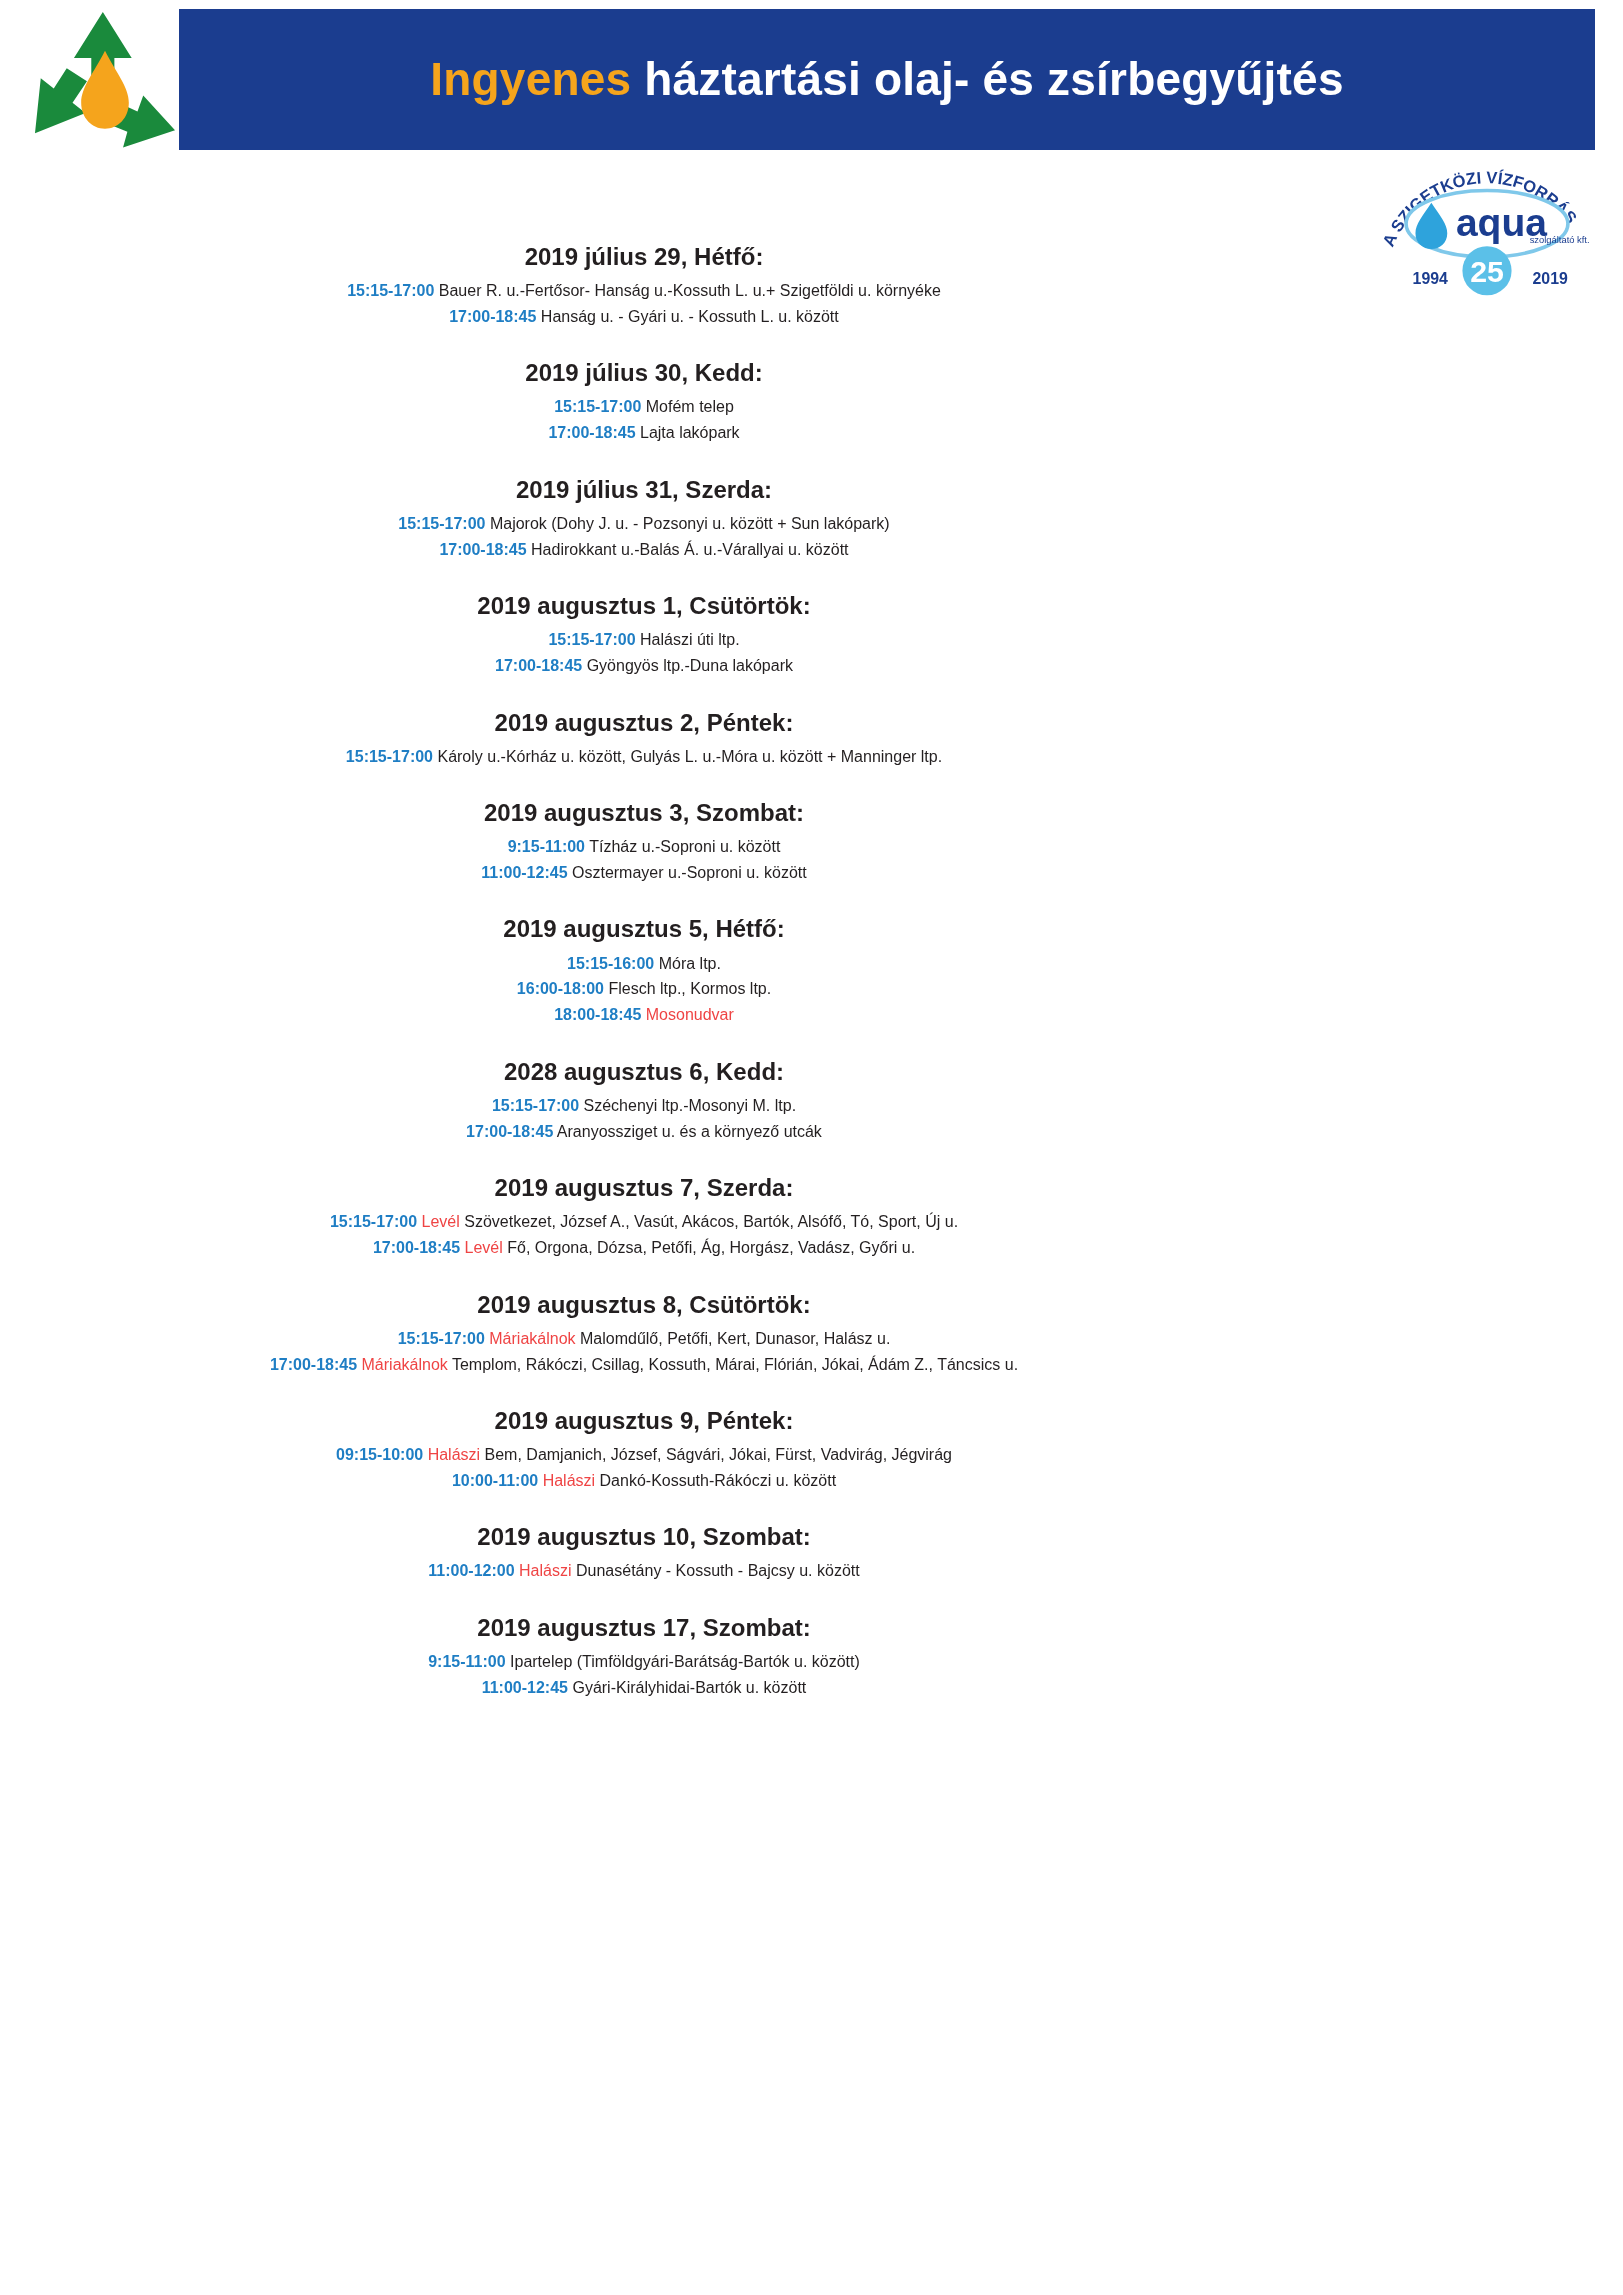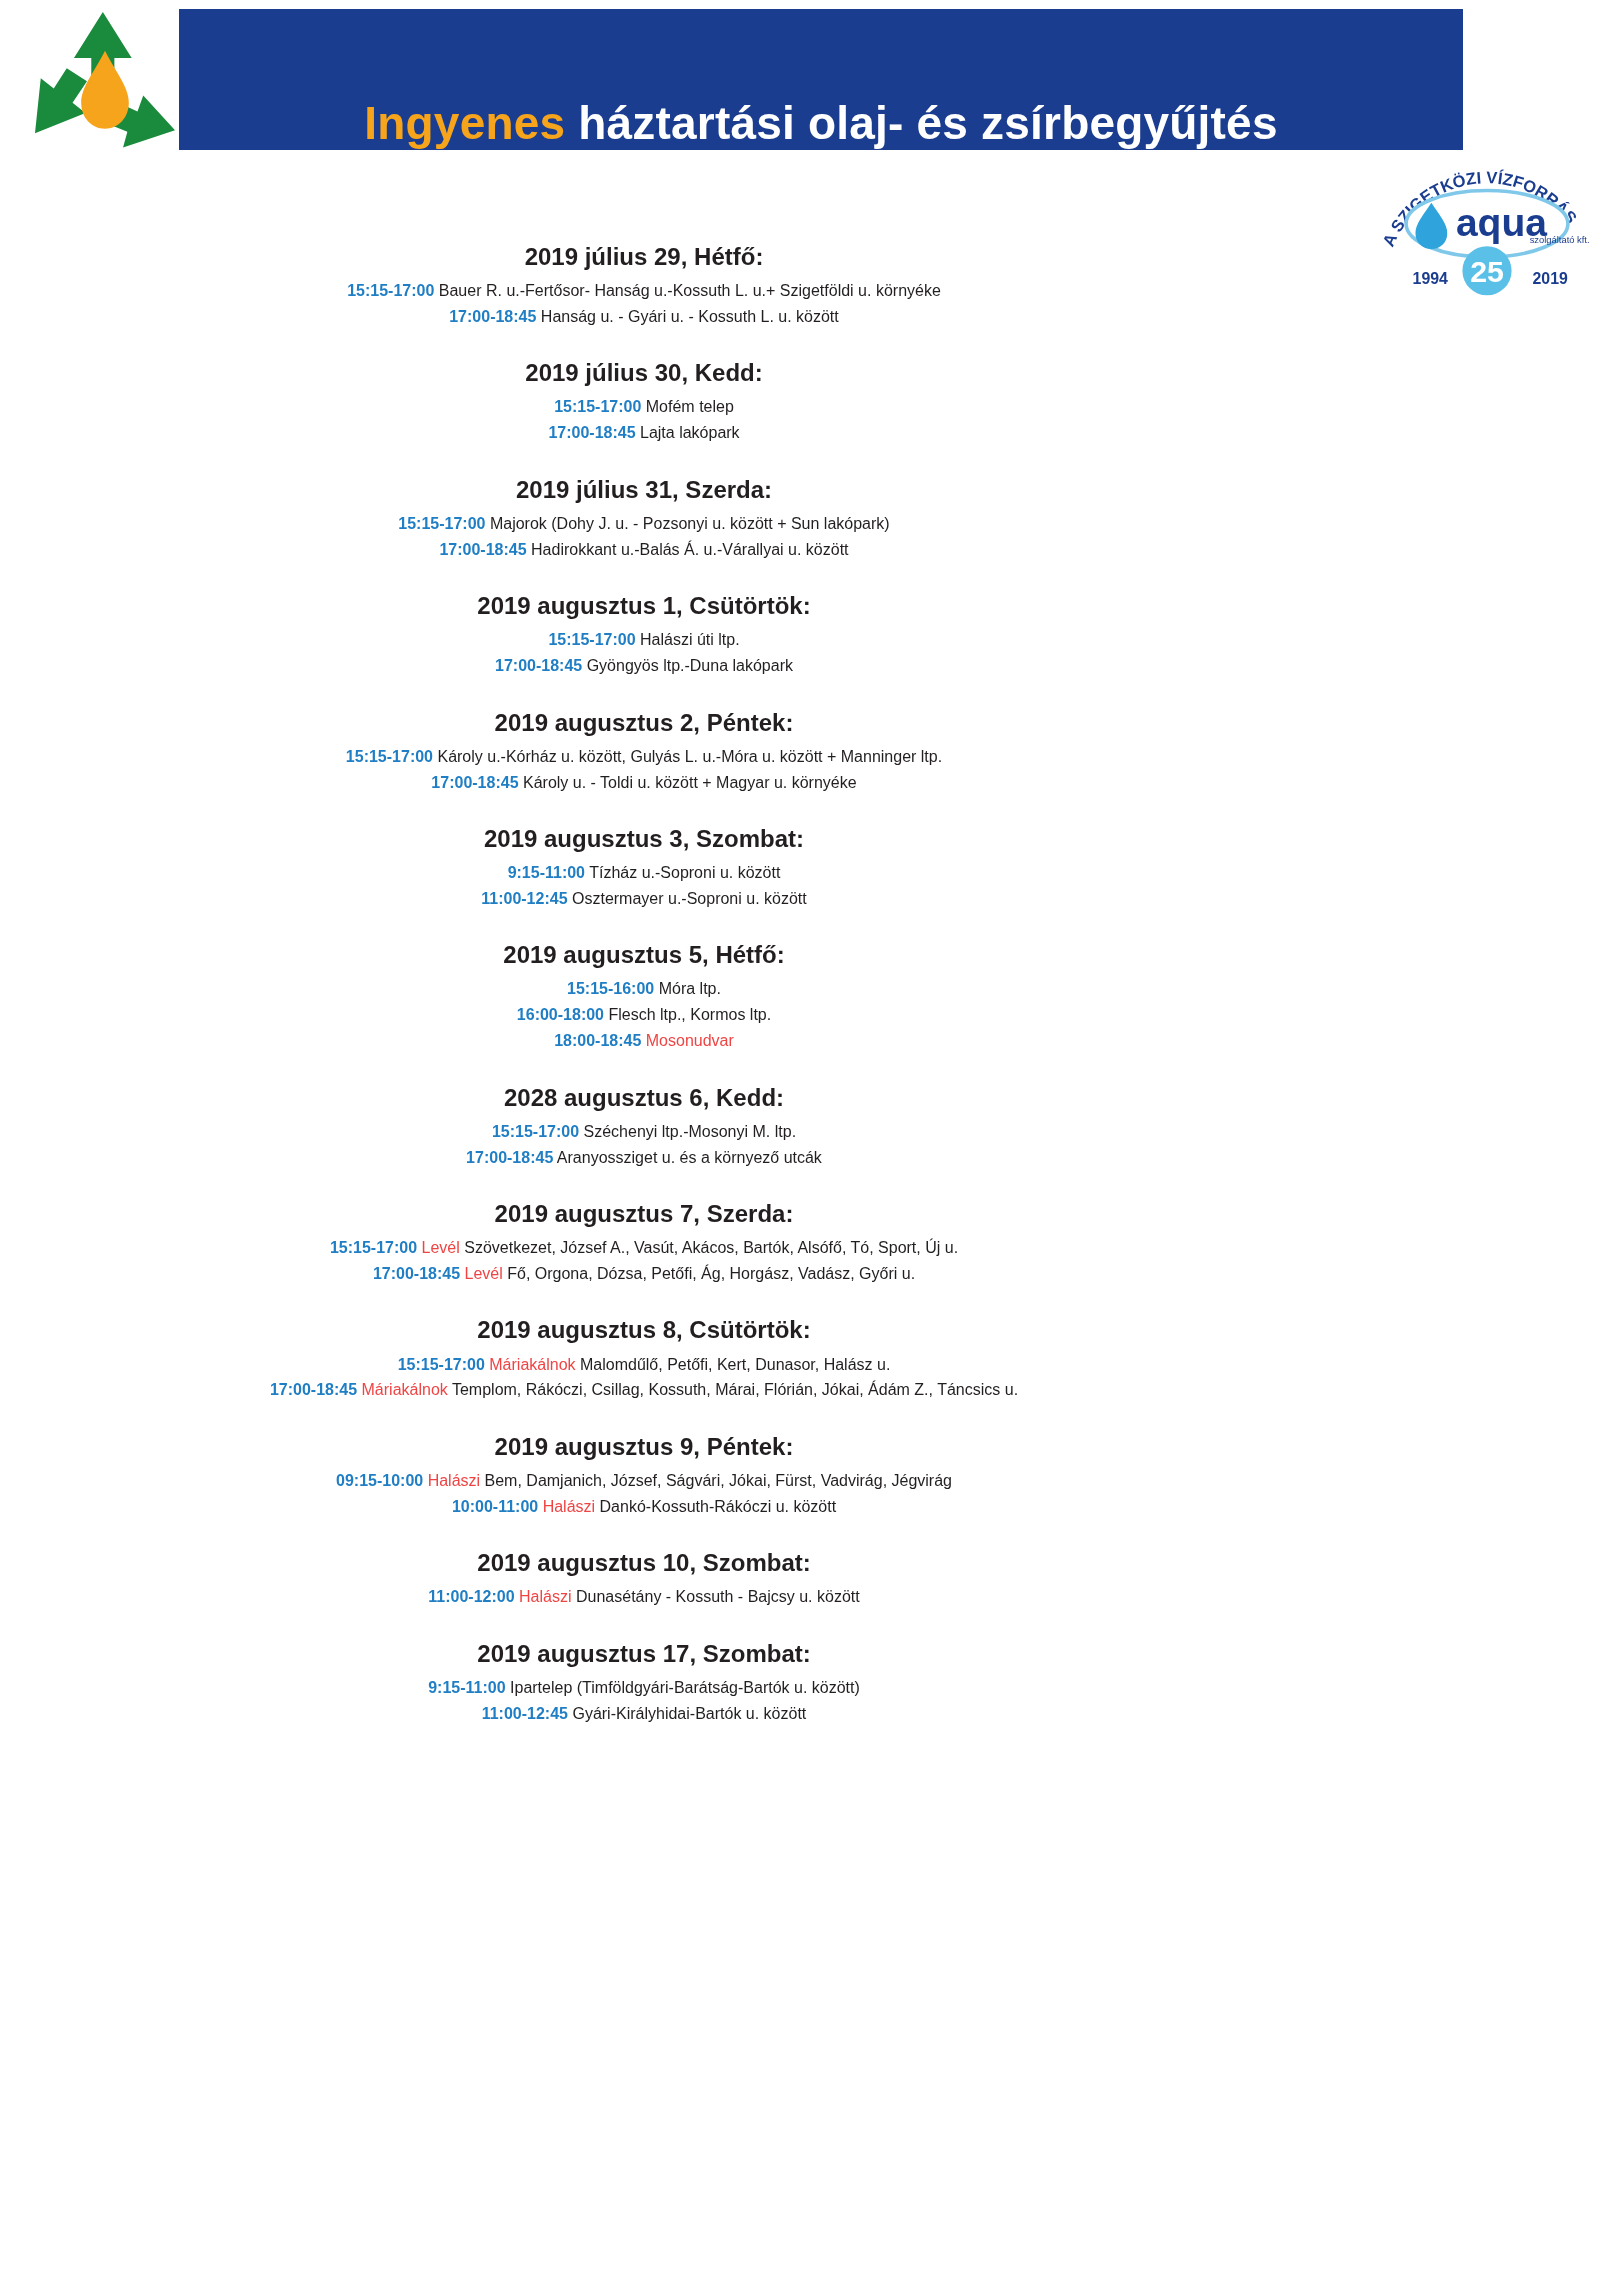--- a/index.html
+++ b/index.html
@@ -14,25 +14,25 @@
     color: #231f20;
     position: relative;
     overflow: hidden;
   }
 
   
   .header-bar {
     position: absolute;
     left: 179px;
     top: 8.7px;
-    width: 1284px;
+    width: 1416px;
     height: 141px;
     background: #1b3d8f;
     display: flex;
-    align-items: flex-end;
+    align-items: center;
     justify-content: center;
   }
   .header-title {
     font-size: 46px;
     font-weight: bold;
     letter-spacing: 0.2px;
     white-space: nowrap;
   }
   .header-title .hl {
     color: #f5a41c;
@@ -156,21 +156,20 @@
       <div class="slot"><span class="time">17:00-18:45</span> <span class="place">Hadirokkant u.-Balás Á. u.-Várallyai u. között</span></div>
     </div>
     <div class="day-block">
       <div class="day-title">2019 augusztus 1, Csütörtök:</div>
       <div class="slot"><span class="time">15:15-17:00</span> <span class="place">Halászi úti ltp.</span></div>
       <div class="slot"><span class="time">17:00-18:45</span> <span class="place">Gyöngyös ltp.-Duna lakópark</span></div>
     </div>
     <div class="day-block">
       <div class="day-title">2019 augusztus 2, Péntek:</div>
       <div class="slot"><span class="time">15:15-17:00</span> <span class="place">Károly u.-Kórház u. között, Gulyás L. u.-Móra u. között + Manninger ltp.</span></div>
-      <div class="slot"><span class="time">17:00-18:45</span> <span class="place">Károly u. - Toldi u. között + Magyar u. környéke</span></div>
     </div>
     <div class="day-block">
       <div class="day-title">2019 augusztus 3, Szombat:</div>
       <div class="slot"><span class="time">9:15-11:00</span> <span class="place">Tízház u.-Soproni u. között</span></div>
       <div class="slot"><span class="time">11:00-12:45</span> <span class="place">Osztermayer u.-Soproni u. között</span></div>
     </div>
     <div class="day-block">
       <div class="day-title">2019 augusztus 5, Hétfő:</div>
       <div class="slot"><span class="time">15:15-16:00</span> <span class="place">Móra ltp.</span></div>
       <div class="slot"><span class="time">16:00-18:00</span> <span class="place">Flesch ltp., Kormos ltp.</span></div>

